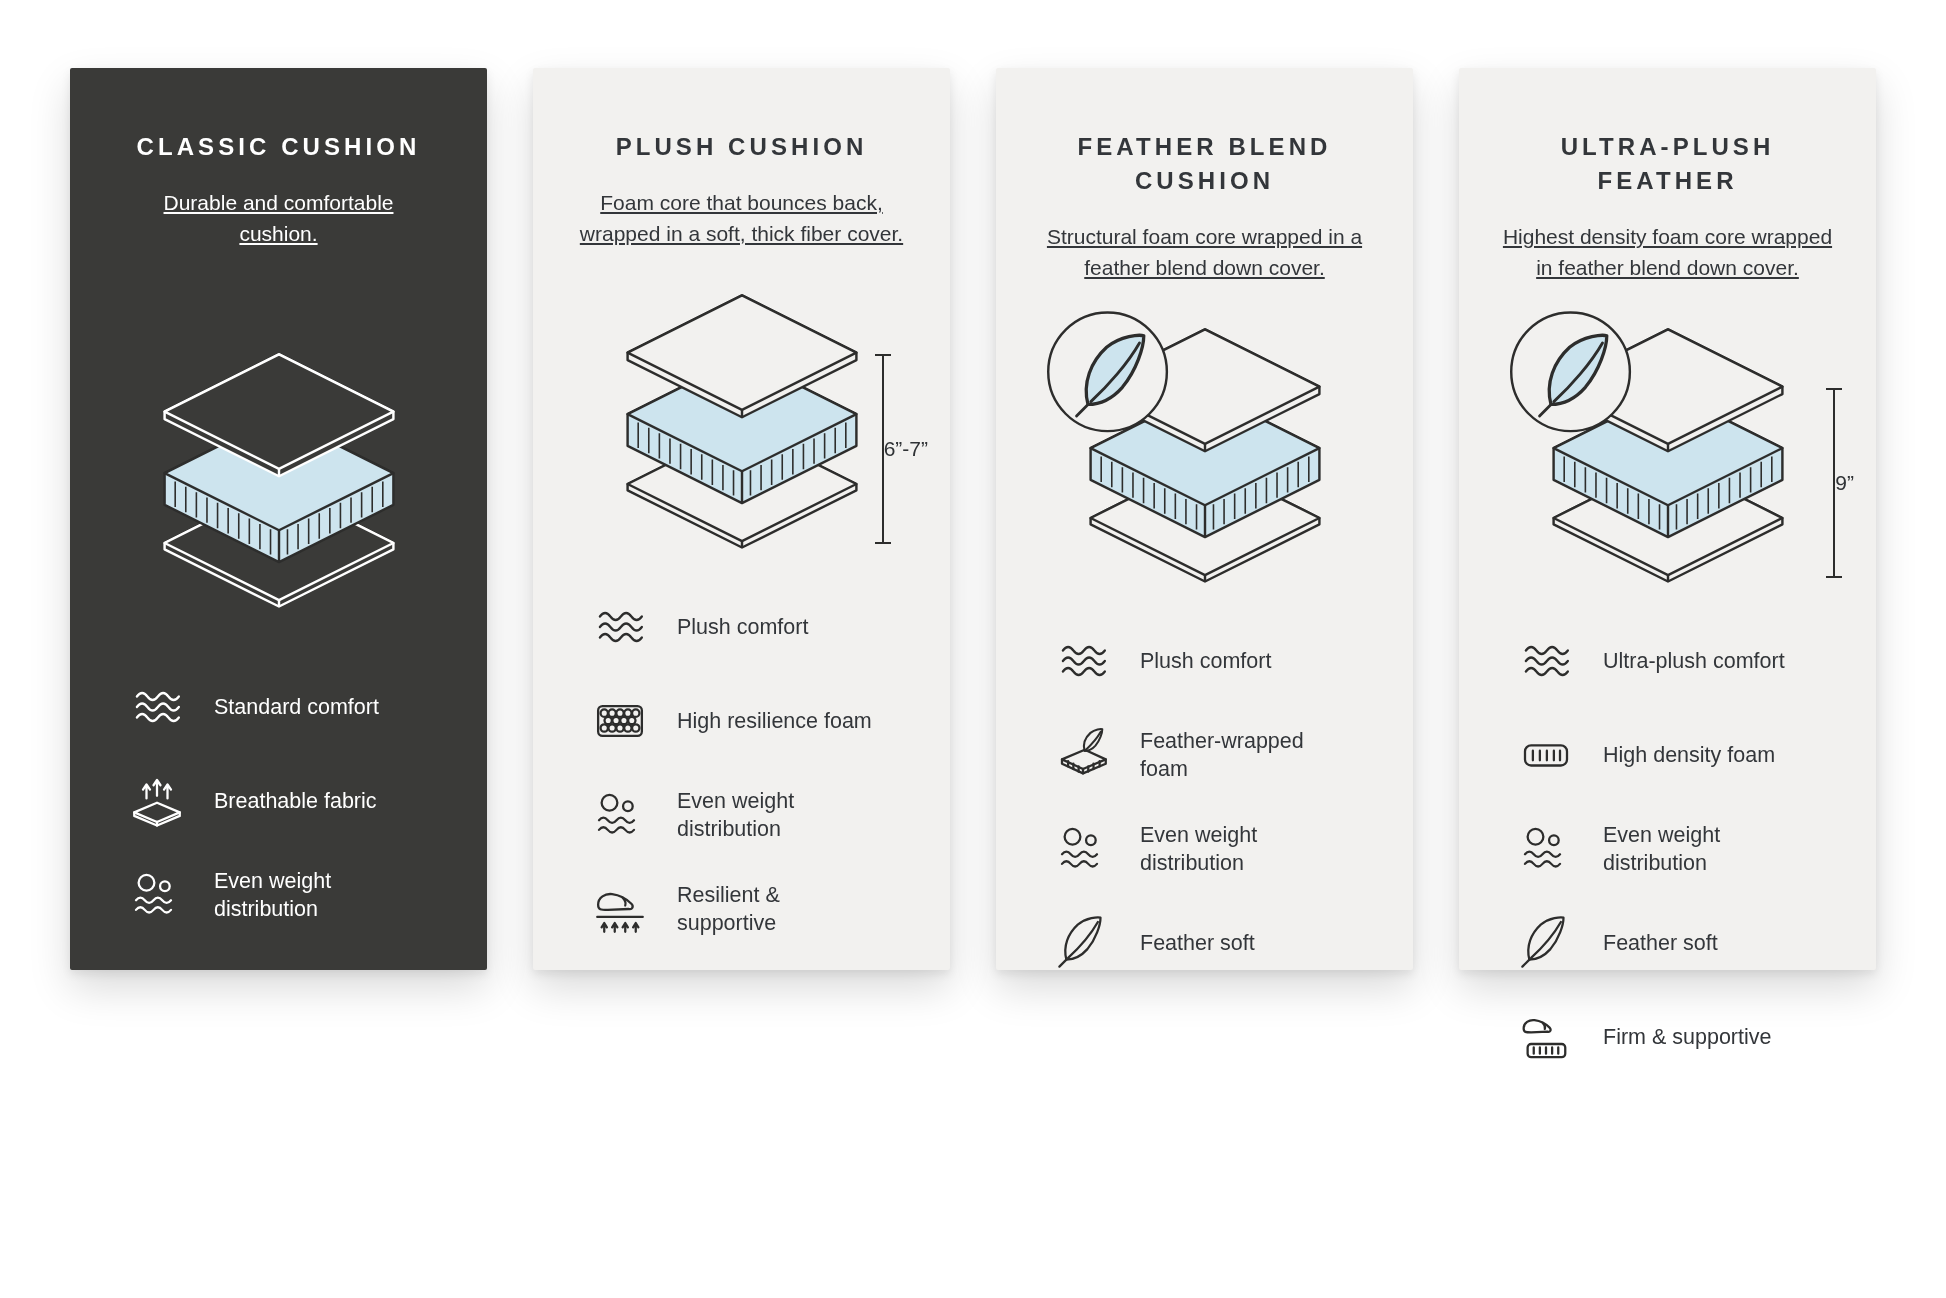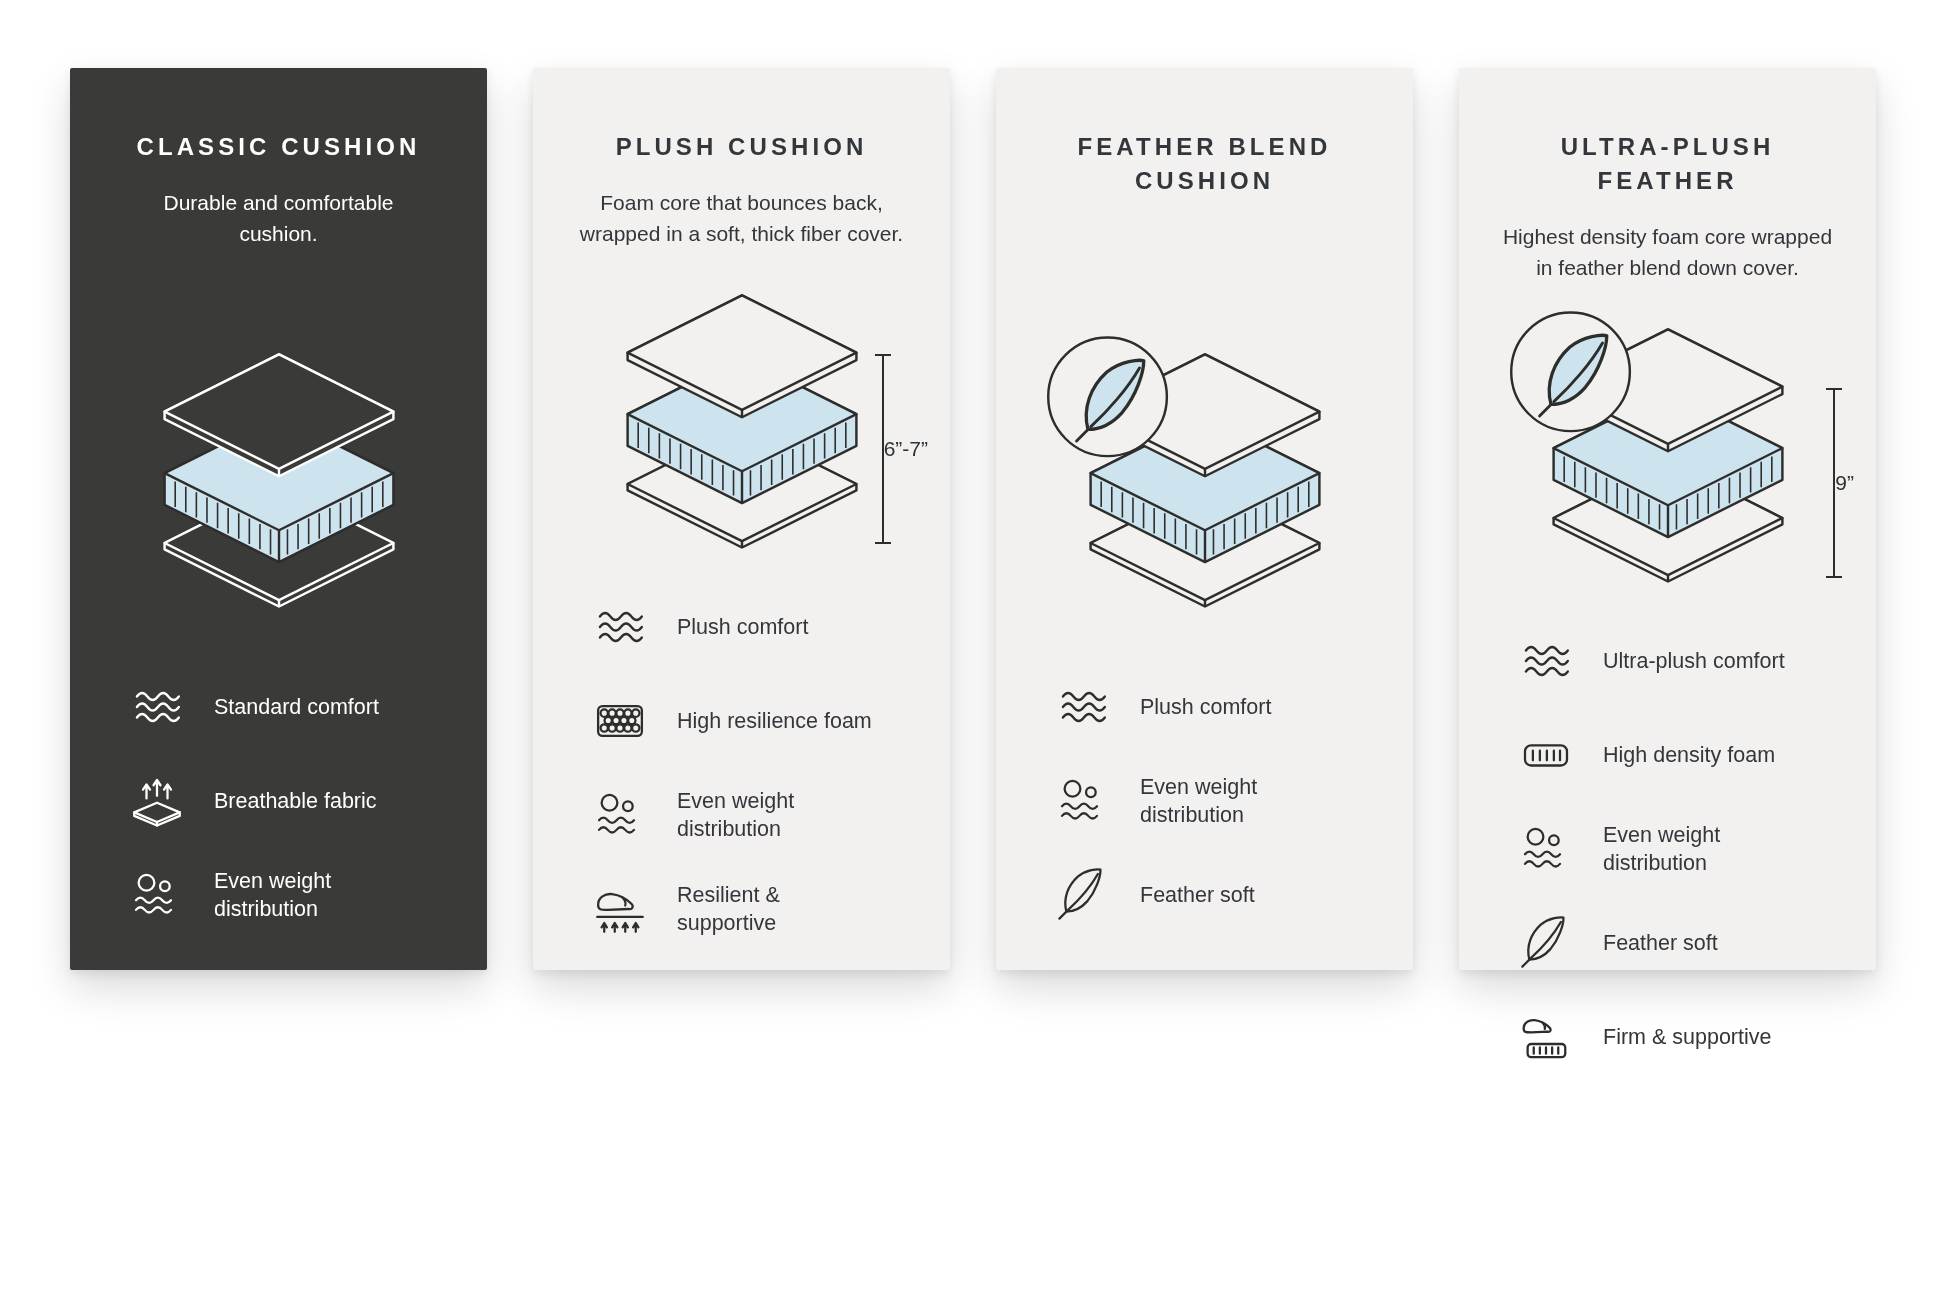--- a/index.html
+++ b/index.html
@@ -21,21 +21,21 @@
     box-shadow:0 18px 42px rgba(0,0,0,.15),0 4px 10px rgba(0,0,0,.08);
   }
   .card.dark{--card-bg:#3a3a38;--line:#ffffff;--text:#ffffff;}
   .card-header{height:206px;display:flex;flex-direction:column;align-items:center;width:100%;}
   .title{
     font-size:24px;font-weight:700;letter-spacing:.17em;line-height:1.42;
     text-align:center;color:var(--text);margin:0;
   }
   .desc{
     margin-top:24px;font-size:21px;line-height:1.45;text-align:center;
-    color:var(--text);max-width:345px;
+    color:var(--text);max-width:345px;text-decoration:underline;
   }
   .card.dark .desc{max-width:252px;}
   .illustration{position:relative;width:100%;height:380px;display:flex;justify-content:center;align-items:center;}
   .cushion{width:318px;height:286px;display:block;}
   .cushion .cov{fill:var(--card-bg);stroke:var(--line);stroke-width:2.3;stroke-linejoin:round;}
   .cushion .lnv{fill:none;stroke:var(--line);stroke-width:2.3;}
   .cushion .foamp{fill:var(--foam);stroke:var(--ink);stroke-width:2.3;stroke-linejoin:round;}
   .cushion .flnv{fill:none;stroke:var(--ink);stroke-width:2.3;}
   .cushion .hatch{fill:none;stroke:var(--ink);stroke-width:1.5;}
   .badge-circle{fill:var(--card-bg);stroke:var(--ink);stroke-width:2.3;}
@@ -241,20 +241,21 @@
             <use href="#i-hand-arrows"></use>
           </svg>
         <div class="feature-label">Resilient &amp; supportive</div>
       </div>
     </div>
   </section>
 
   <section class="card">
     <div class="card-header">
       <h2 class="title">FEATHER BLEND CUSHION</h2>
+      <p class="desc">Structural foam core wrapped in a feather blend down cover.</p>
     </div>
     <div class="illustration">
       <svg class="cushion" viewBox="0 0 300 270">
         <g>
           <path class="cov" d="M150 148 258 202 258 208 150 262 42 208 42 202Z"></path>
           <path class="cov" d="M150 148 258 202 150 256 42 202Z"></path>
           <path class="lnv" d="M150 256v6"></path>
         </g>
         <g>
           <path class="foamp" d="M150 82 258 136 258 166 150 220 42 166 42 136Z"></path>
@@ -279,20 +280,26 @@
     </div>
     <div class="features">
       <div class="feature">
         <svg class="f-icon" viewBox="0 0 64 64">
             <use href="#i-waves"></use>
           </svg>
         <div class="feature-label">Plush comfort</div>
       </div>
       <div class="feature">
         <svg class="f-icon" viewBox="0 0 64 64">
+            <use href="#i-feather-foam"></use>
+          </svg>
+        <div class="feature-label">Feather-wrapped foam</div>
+      </div>
+      <div class="feature">
+        <svg class="f-icon" viewBox="0 0 64 64">
             <use href="#i-weight"></use>
           </svg>
         <div class="feature-label">Even weight distribution</div>
       </div>
       <div class="feature">
         <svg class="f-icon" viewBox="0 0 64 64">
             <use href="#i-feather"></use>
           </svg>
         <div class="feature-label">Feather soft</div>
       </div>

